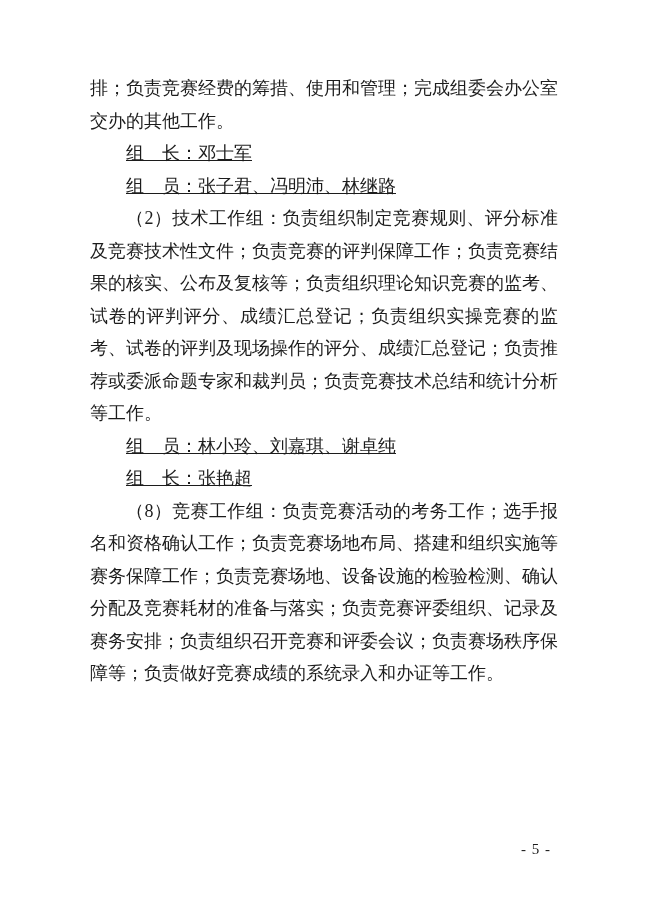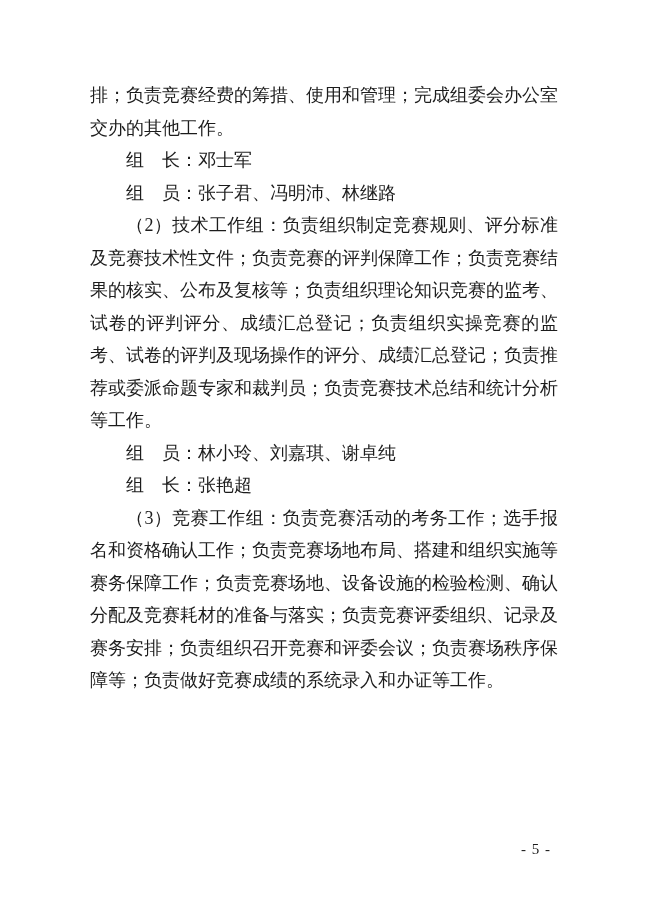--- a/index.html
+++ b/index.html
@@ -12,38 +12,39 @@
     width: 645px;
     height: 899px;
     background: #ffffff;
     overflow: hidden;
     font-family: "Liberation Serif", serif;
     color: #1c1c1c;
   }
   .content {
     position: absolute;
     left: 90px;
-    top: 79px;
+    top: 72px;
     width: 468px;
     font-size: 18px;
     line-height: 32.5px;
     text-align: justify;
     text-justify: inter-ideograph;
     letter-spacing: 0;
   }
   .content p {
     margin: 0;
     padding: 0;
   }
   p.indent {
     text-indent: 2em;
   }
   p.role {
     text-indent: 2em;
     text-align: left;
+    text-decoration: underline;
   }
   .page-number {
     position: absolute;
     top: 839px;
     right: 94px;
     font-size: 15px;
     line-height: 20px;
     letter-spacing: 1px;
     color: #1c1c1c;
   }
@@ -52,17 +53,17 @@
 <body>
 
 <div class="page">
   <div class="content">
     <p>排；负责竞赛经费的筹措、使用和管理；完成组委会办公室交办的其他工作。</p>
     <p class="role">组　长：邓士军</p>
     <p class="role">组　员：张子君、冯明沛、林继路</p>
     <p class="indent">（2）技术工作组：负责组织制定竞赛规则、评分标准及竞赛技术性文件；负责竞赛的评判保障工作；负责竞赛结果的核实、公布及复核等；负责组织理论知识竞赛的监考、试卷的评判评分、成绩汇总登记；负责组织实操竞赛的监考、试卷的评判及现场操作的评分、成绩汇总登记；负责推荐或委派命题专家和裁判员；负责竞赛技术总结和统计分析等工作。</p>
     <p class="role">组　员：林小玲、刘嘉琪、谢卓纯</p>
     <p class="role">组　长：张艳超</p>
-    <p class="indent">（3）竞赛工作组：负责竞赛活动的考务工作；选手报名和资格确认工作；负责竞赛场地布局、搭建和组织实施等赛务保障工作；负责竞赛场地、设备设施的检验检测、确认分配及竞赛耗材的准备与落实；负责竞赛评委组织、记录及赛务安排；负责组织召开竞赛和评委会议；负责赛场秩序保障等；负责做好竞赛成绩的系统录入和办证等工作。</p>
+    <p class="indent">（8）竞赛工作组：负责竞赛活动的考务工作；选手报名和资格确认工作；负责竞赛场地布局、搭建和组织实施等赛务保障工作；负责竞赛场地、设备设施的检验检测、确认分配及竞赛耗材的准备与落实；负责竞赛评委组织、记录及赛务安排；负责组织召开竞赛和评委会议；负责赛场秩序保障等；负责做好竞赛成绩的系统录入和办证等工作。</p>
   </div>
 
   <div class="page-number">- 5 -</div>
 </div>
 
 </body></html>

